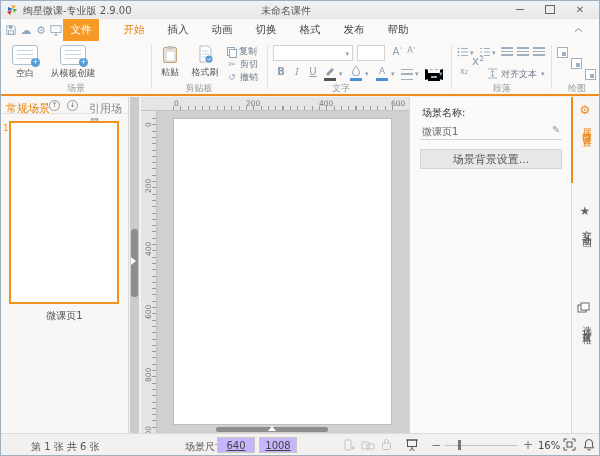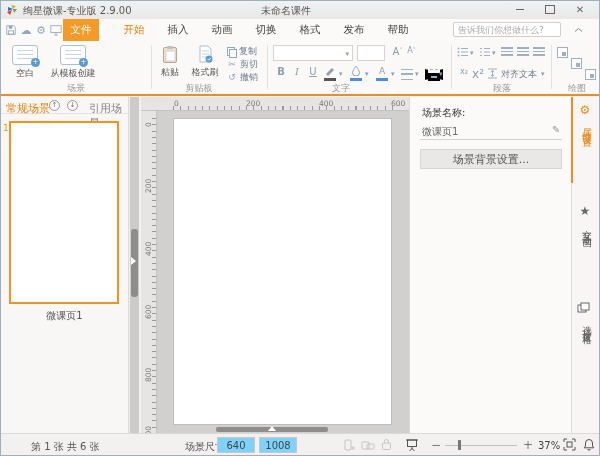--- a/index.html
+++ b/index.html
@@ -87,22 +87,22 @@
   .rline{border-bottom:1px solid #D5D3D1;}
   .rbtn{background:#EAE8E6;border:1px solid #D8D6D4;font-size:11px;color:#555;cursor:pointer;}
   
   .rsbar{left:570px;top:96px;width:28px;height:336px;background:#F7F6F4;border-left:1px solid #DCDAD8;}
   .vtext{writing-mode:vertical-lr;text-orientation:upright;font-size:9.5px;letter-spacing:3px;}
   .rsic{font-size:12px;text-align:center;width:28px;}
   .activebar{left:570px;top:96px;width:2px;height:86px;background:#F08C1E;}
   
   .statusbar{left:0;top:432px;width:598px;height:23px;background:#F2F1EF;border-top:1px solid #DCDAD8;}
   .stext{font-size:10px;color:#555;}
-  .sizebox{width:38px;height:16px;background:#7dd3fc;border:1px solid #C9C7C5;font-size:10px;color:#444;
-           text-align:center;font-family:"DejaVu Sans",sans-serif;}
+  .sizebox{width:38px;height:16px;background:#c4b5fd;border:1px solid #C9C7C5;font-size:10px;color:#444;
+           text-align:center;font-family:"DejaVu Sans",sans-serif;text-decoration:underline;}
   .zoomsign{font-size:12px;color:#777;cursor:pointer;}
   .ztrack{width:72px;height:1px;background:#C3C1BF;cursor:pointer;}
   .zthumb{width:3px;height:10px;background:#7A7876;cursor:grab;}
   svg{display:block;}
 </style>
 </head>
 <body>
 
 <div id="app">
 
@@ -147,21 +147,20 @@
       </svg>
     </div>
     <div class="a ctr mtab file" style="left:62px;top:0;width:36px">文件</div>
     <div class="a ctr mtab active" style="left:112px;top:0;width:42px">开始</div>
     <div class="a ctr mtab" style="left:156px;top:0;width:42px">插入</div>
     <div class="a ctr mtab" style="left:200px;top:0;width:42px">动画</div>
     <div class="a ctr mtab" style="left:244px;top:0;width:42px">切换</div>
     <div class="a ctr mtab" style="left:288px;top:0;width:42px">格式</div>
     <div class="a ctr mtab" style="left:332px;top:0;width:42px">发布</div>
     <div class="a ctr mtab" style="left:376px;top:0;width:42px">帮助</div>
-    <input class="a searchbox" style="left: 452px; top: 3px; width: 108px;" placeholder="告诉我们你想做什么?">
     <div class="a ctr" style="left:570px;top:5px;width:14px;height:12px;cursor:pointer">
       <svg width="9" height="6" viewBox="0 0 9 6">
         <path d="M1 4.5 L4.5 1.5 L8 4.5" fill="none" stroke="#888"></path>
       </svg>
     </div>
   </div>
 
   <div class="a ribbon">
 
     <div class="a bigbtn" style="left:4px;top:4px;width:40px">
@@ -275,21 +274,21 @@
       <svg width="12" height="10" viewBox="0 0 12 10">
         <path d="M1 1.5 h2 M1 5 h2 M1 8.5 h2" stroke="#9FB0C0"></path>
         <path d="M5 1.5 h6 M5 5 h6 M5 8.5 h6" stroke="#9FB0C0"></path>
       </svg>
     </div>
     <span class="a caret" style="left:491px;top:8px">▾</span>
     <div class="a bars" style="left:500px;top:6px"></div>
     <div class="a bars" style="left:516px;top:6px"></div>
     <div class="a bars" style="left:532px;top:6px"></div>
     <div class="a fmtbtn" style="left:456px;top:26px;width:14px;font-size:8px">x₂</div>
-    <div class="a fmtbtn" style="left:470px;top:26px;width:14px;font-size:12px">x²</div>
+    <div class="a fmtbtn" style="left:470px;top:13px;width:14px;font-size:12px">x²</div>
     <div class="a" style="left:486px;top:27px;cursor:pointer">
       <svg width="11" height="11" viewBox="0 0 11 11">
         <path d="M1 1 h9 M1 10 h9" stroke="#9FB0C0"></path>
           <path d="M5.5 2.5 v6 M3.8 4 L5.5 2.5 L7.2 4 M3.8 7 L5.5 8.5 L7.2 7" stroke="#9FB0C0" fill="none"></path>
       </svg>
     </div>
     <div class="a" style="left:500px;top:27px;font-size:9px;color:#6C7C8C;cursor:pointer;white-space:nowrap">对齐文本</div>
     <span class="a caret" style="left:540px;top:29px">▾</span>
     <div class="a glabel" style="left:466px;top:41px;width:70px">段落</div>
     <div class="a gsep" style="left:550px;top:4px;height:44px"></div>
@@ -404,21 +403,21 @@
       <svg width="14" height="14" viewBox="0 0 14 14">
         <path d="M1 2 h12" stroke="#555"></path>
           <rect x="2.5" y="2" width="9" height="6.5" fill="none" stroke="#555"></rect>
         <path d="M7 8.5 v3 M4.5 13 L7 10.5 L9.5 13" stroke="#555" fill="none"></path>
       </svg>
     </div>
     <span class="a zoomsign" style="left:430px;top:4px">−</span>
     <div class="a ztrack" style="left:444px;top:11px"></div>
     <div class="a zthumb" style="left:457px;top:6px"></div>
     <span class="a zoomsign" style="left:522px;top:4px">+</span>
-    <span class="a stext" style="left:537px;top:6px;color:#444">37%</span>
+    <span class="a stext" style="left:537px;top:6px;color:#444">16%</span>
     <div class="a" style="left:562px;top:4px;cursor:pointer">
       <svg width="13" height="13" viewBox="0 0 13 13">
         <path d="M1 4 V1 h3 M9 1 h3 v3 M12 9 v3 H9 M4 12 H1 V9" fill="none" stroke="#555"></path>
         <rect x="4" y="4" width="5" height="5" fill="none" stroke="#555"></rect>
       </svg>
     </div>
     <div class="a" style="left:582px;top:4px;cursor:pointer">
       <svg width="12" height="13" viewBox="0 0 12 13">
         <path d="M6 1.5 a3.5 3.5 0 0 1 3.5 3.5 v3 l1.3 1.8 H1.2 L2.5 8 V5 A3.5 3.5 0 0 1 6 1.5 Z" fill="none" stroke="#555"></path>
         <path d="M4.8 11 a1.2 1.2 0 0 0 2.4 0" fill="none" stroke="#555"></path>

